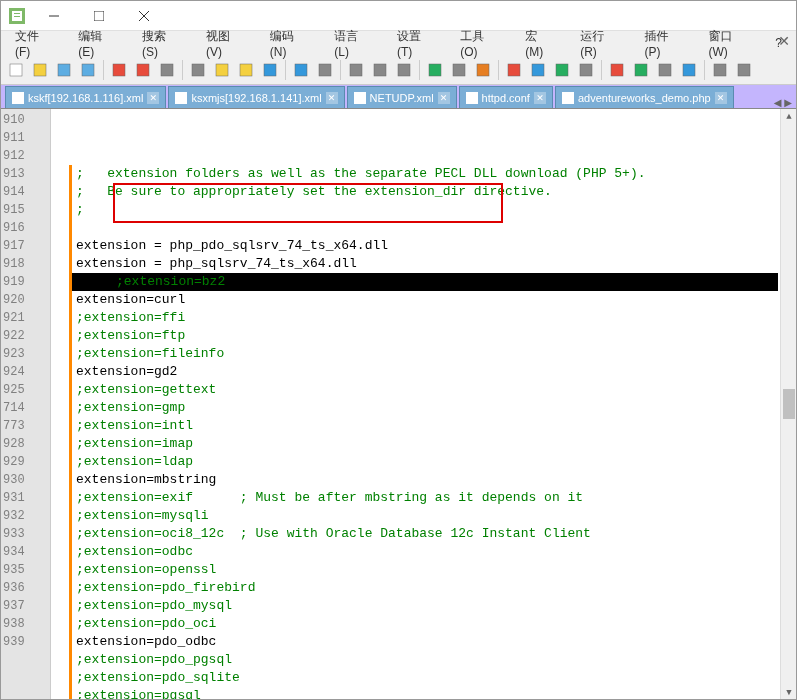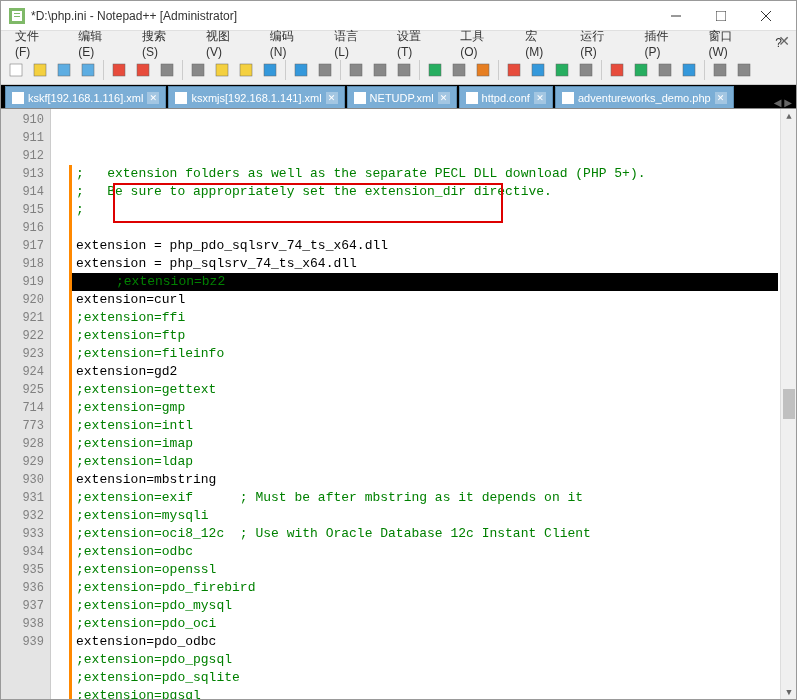--- a/index.html
+++ b/index.html
@@ -9,27 +9,27 @@
 .titlebar .title { flex: 1; font-size: 12px; color: #333; }
 .titlebar .winbtns { display: flex; gap: 0; }
 .titlebar .winbtn { width: 45px; height: 28px; display: flex; align-items: center; justify-content: center; color: #333; }
 .winbtn svg { width: 10px; height: 10px; }
 .menubar { height: 24px; background: #f0f0f0; display: flex; align-items: center; padding: 0 6px; gap: 12px; position: relative; }
 .menubar .menu-item { padding: 2px 8px; font-size: 12px; color: #333; cursor: default; }
 .menubar .menu-close { position: absolute; right: 6px; top: 2px; font-size: 14px; color: #666; }
 .toolbar { height: 30px; background: #f0f0f0; display: flex; align-items: center; padding: 2px 4px; gap: 2px; border-bottom: 1px solid #ccc; }
 .tool-btn { width: 22px; height: 22px; display: flex; align-items: center; justify-content: center; border: 1px solid transparent; }
 .tool-sep { width: 1px; height: 20px; background: #ccc; margin: 0 2px; }
-.tabbar { height: 24px; background: #000000; display: flex; align-items: flex-end; padding: 0 4px; gap: 0; border-bottom: 1px solid #888; }
+.tabbar { height: 24px; background: #c4b5fd; display: flex; align-items: flex-end; padding: 0 4px; gap: 0; border-bottom: 1px solid #888; }
 .tab { height: 22px; background: #7baed6; color: #fff; font-size: 11px; padding: 0 6px; display: flex; align-items: center; gap: 4px; border: 1px solid #5a8bb0; border-bottom: none; margin-right: 2px; max-width: 180px; overflow: hidden; white-space: nowrap; }
 .tab .tab-icon { width: 12px; height: 12px; background: #fff; display: inline-block; }
 .tab .tab-close { width: 12px; height: 12px; background: rgba(255,255,255,0.3); font-size: 9px; display: flex; align-items: center; justify-content: center; }
 .tabbar .tab-arrows { margin-left: auto; display: flex; gap: 2px; font-size: 10px; color: #666; }
 .editor-area { display: flex; height: 592px; background: #fff; font-family: Consolas, "Courier New", monospace; font-size: 13px; overflow: hidden; position: relative; }
-.gutter { width: 50px; background: #e4e4e4; color: #808080; text-align: right; padding: 2px 6px 2px 2px; line-height: 18px; font-size: 12px; border-right: 1px solid #ccc; }
+.gutter { width: 50px; background: #e4e4e4; color: #808080; padding: 2px 6px 2px 2px; line-height: 18px; font-size: 12px; border-right: 1px solid #ccc; }
 .gutter div { height: 18px; }
 .code { flex: 1; padding: 2px 18px; line-height: 18px; position: relative; white-space: pre; color: #000; }
 .code-line { height: 18px; display: flex; }
 .code-line .bar { width: 3px; background: #ff8800; margin-right: 4px; display: inline-block; height: 18px; }
 .c-comment { color: #008000; }
 .c-normal { color: #000; }
 .highlight-red { position: absolute; border: 2px solid #d00; pointer-events: none; }
 .current-line { background: #000000; gap: 40px; }
 .scrollbar-v { position: absolute; right: 0; top: 0; width: 16px; height: 100%; background: #f0f0f0; border-left: 1px solid #ddd; }
 .scrollbar-v .thumb { position: absolute; left: 2px; width: 12px; background: #c0c0c0; top: 280px; height: 30px; }
@@ -40,21 +40,20 @@
 
 <div class="titlebar">
   <span class="icon">
     <svg viewBox="0 0 16 16">
         <rect width="16" height="16" fill="#7fb968"></rect>
         <rect x="3" y="3" width="10" height="10" fill="#fff"></rect>
         <rect x="5" y="5" width="6" height="1" fill="#7fb968"></rect>
         <rect x="5" y="8" width="6" height="1" fill="#7fb968"></rect>
       </svg>
   </span>
-  <span class="title">*D:\php.ini - Notepad++ [Administrator]</span>
   <div class="winbtns">
     <div class="winbtn">
         <svg viewBox="0 0 10 10">
           <line x1="0" y1="5" x2="10" y2="5" stroke="#333" stroke-width="1"></line>
         </svg>
       </div>
     <div class="winbtn">
         <svg viewBox="0 0 10 10">
           <rect x="0" y="0" width="10" height="10" fill="none" stroke="#333" stroke-width="1"></rect>
         </svg>

